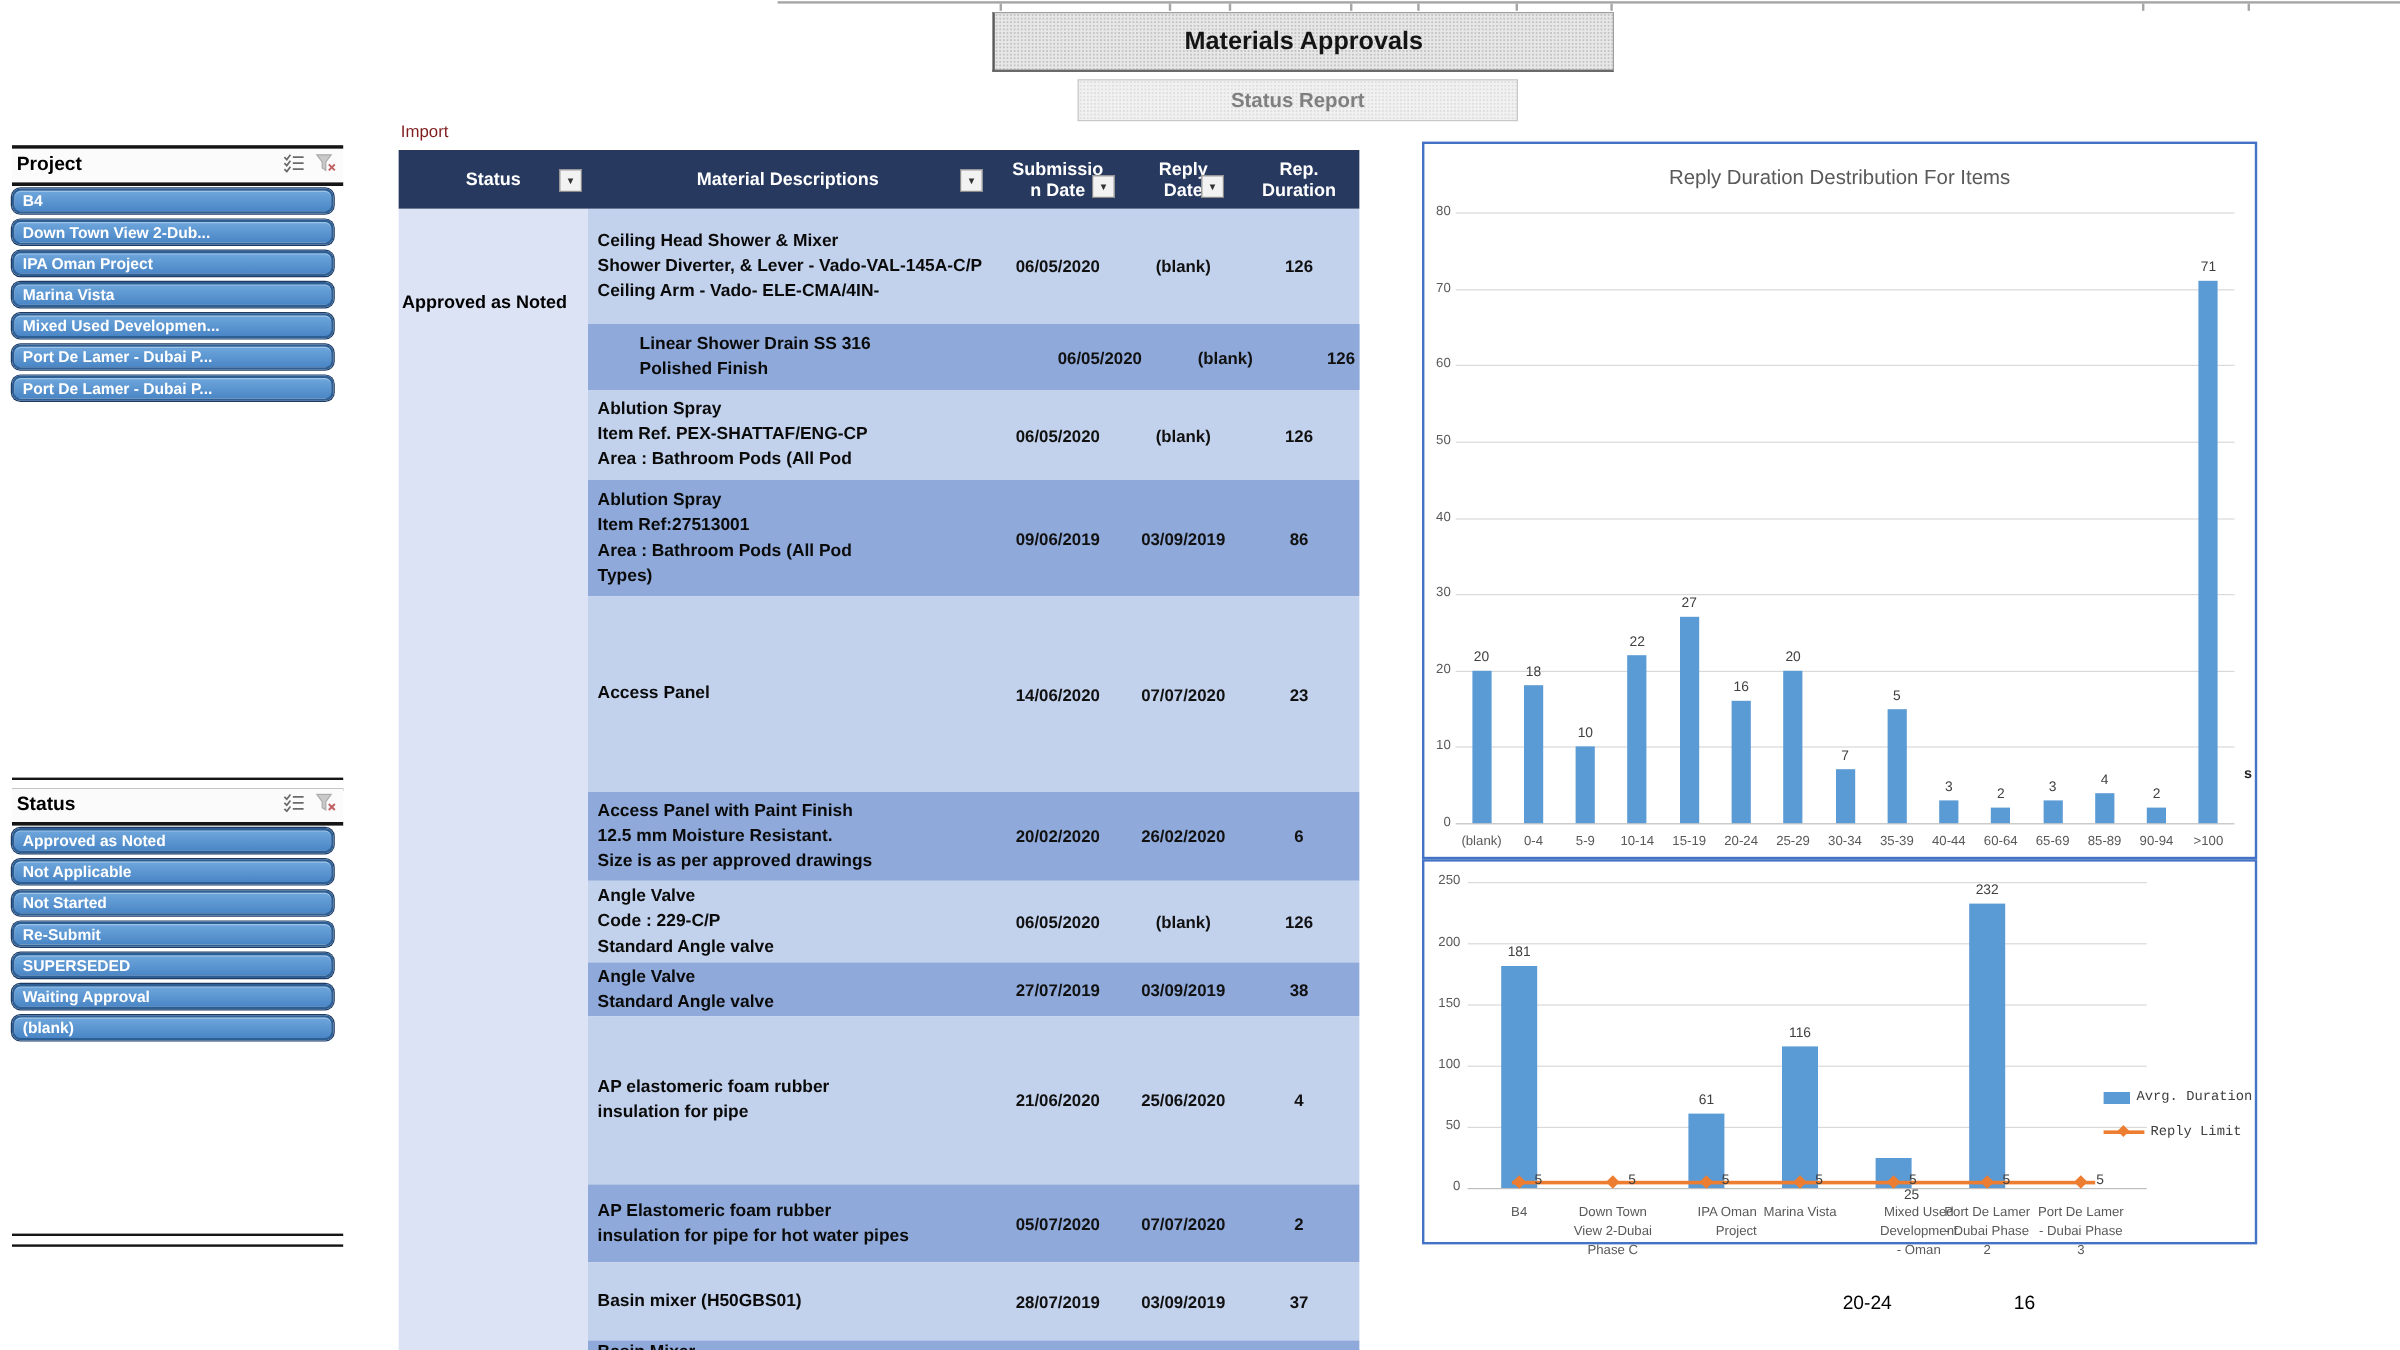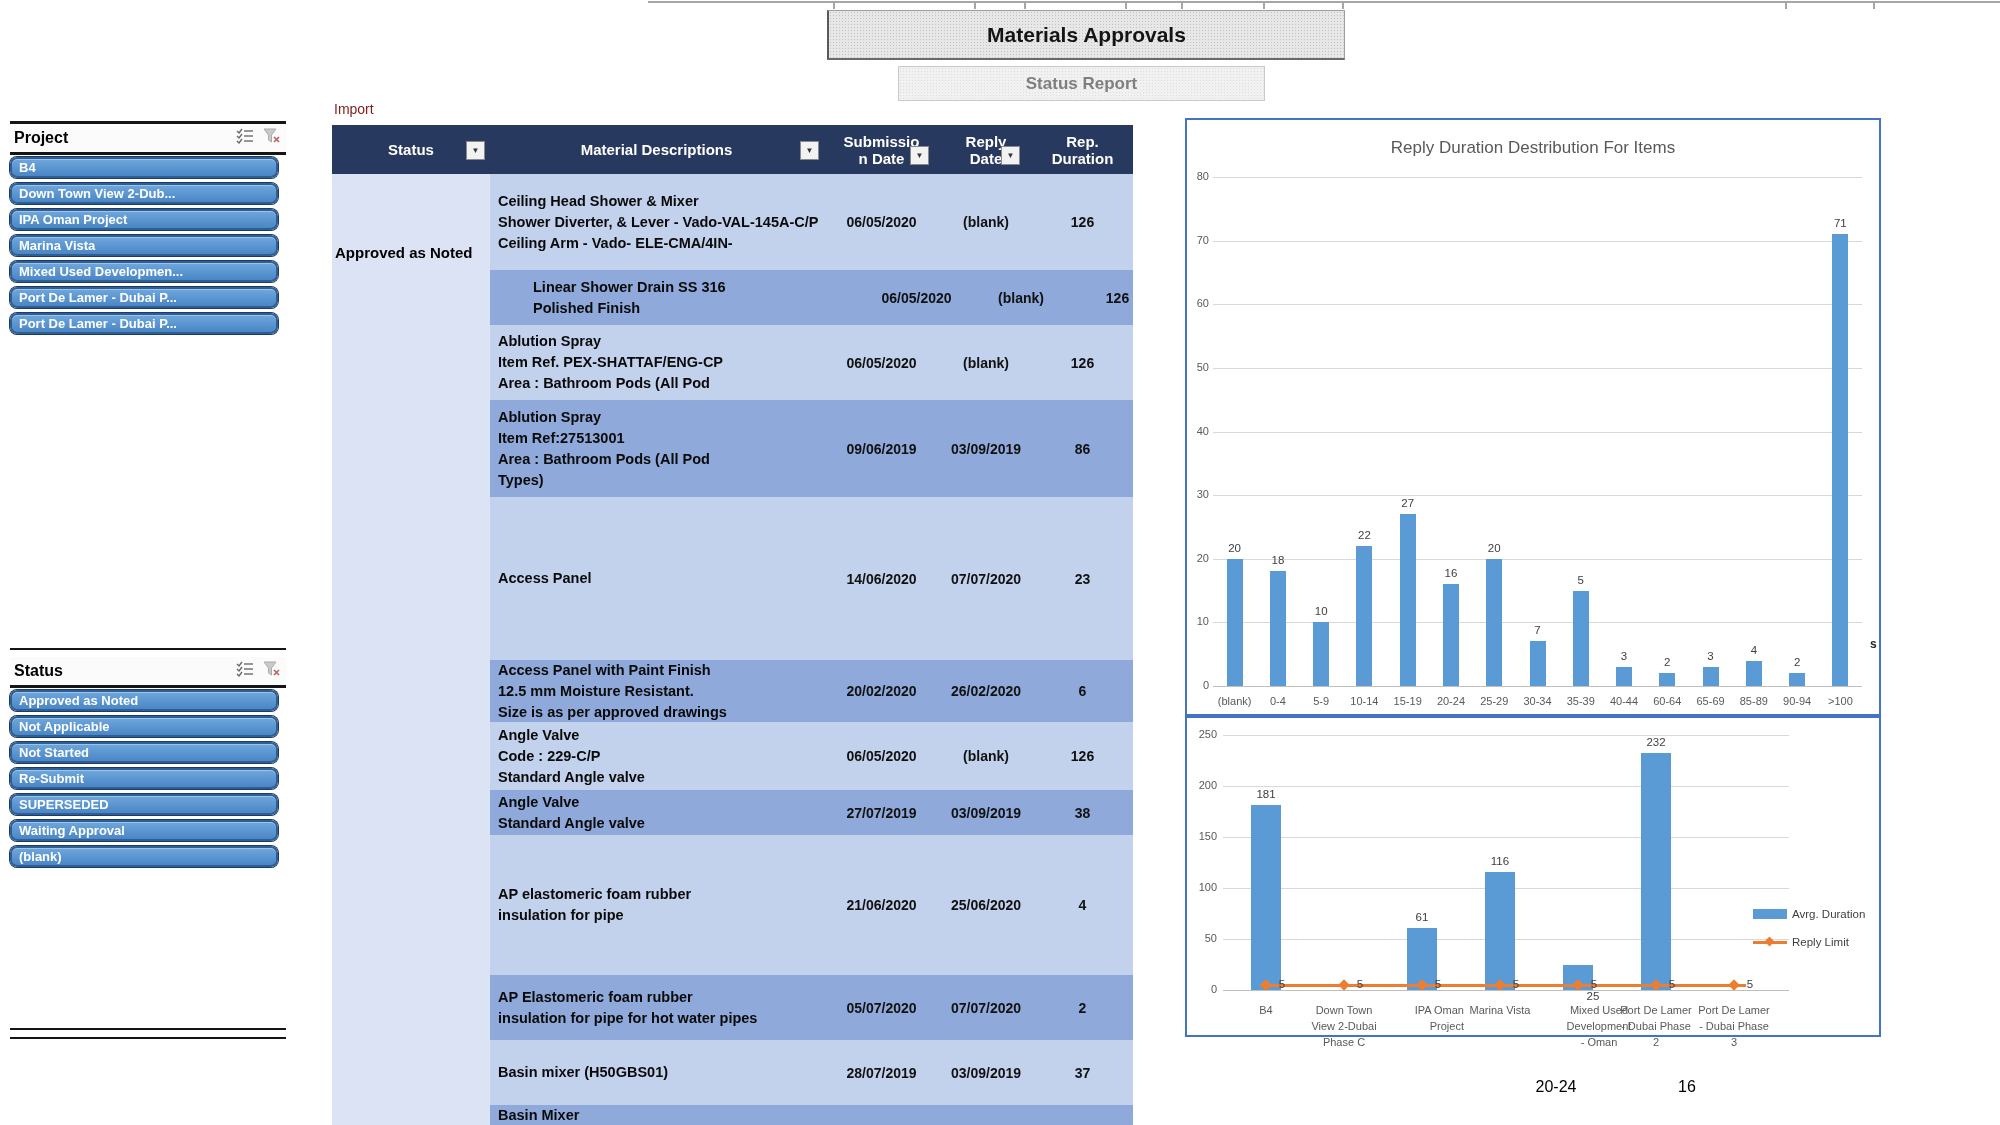--- a/index.html
+++ b/index.html
@@ -69,21 +69,21 @@
   #chart-bottom{left:1185px;top:716px;width:692px;height:317px;}
   .chart-title{position:absolute;left:0;top:18px;width:100%;text-align:center;
     font-size:17px;color:#595959;}
   .gridline{position:absolute;height:1px;}
   .ytick{position:absolute;font-size:11px;color:#595959;}
   .xtick{position:absolute;font-size:11px;color:#595959;text-align:center;white-space:pre-line;line-height:16px;}
   .bar{position:absolute;}
   .dlabel{position:absolute;font-size:11.5px;color:#404040;text-align:center;}
   .limit-line{position:absolute;height:3px;background:#ED7D31;}
   .diamond{position:absolute;width:8px;height:8px;background:#ED7D31;transform:rotate(45deg);}
-  .legend{position:absolute;}
+  .legend{position:absolute;font-family:Liberation Mono, monospace;}
   .legend-row{display:flex;align-items:center;margin-bottom:16px;}
   .legend-swatch-bar{width:34px;height:10px;background:#5B9BD5;margin-right:5px;}
   .legend-swatch-line{width:34px;height:3px;background:#ED7D31;margin-right:5px;position:relative;}
   .legend-swatch-line .diamond{left:13px;top:-3px;}
   .legend-label{font-size:11.5px;color:#404040;white-space:nowrap;}
 
   .cell-text{position:absolute;font-size:16px;color:#000;text-align:center;}
   .fragment{position:absolute;font-size:12px;font-weight:bold;color:#222;}
 </style>
 </head>
@@ -245,21 +245,21 @@
         <div class="tcell sub">09/06/2019</div>
         <div class="tcell rep">03/09/2019</div>
         <div class="tcell dur">86</div>
       </div>
       <div class="trow light" style="height: 163px;">
         <div class="tcell mat">Access Panel</div>
         <div class="tcell sub">14/06/2020</div>
         <div class="tcell rep">07/07/2020</div>
         <div class="tcell dur">23</div>
       </div>
-      <div class="trow dark" style="height: 62px;">
+      <div class="trow dark" style="height: 74px;">
         <div class="tcell mat">Access Panel with Paint Finish
 12.5 mm Moisture Resistant.
 Size is as per approved drawings</div>
         <div class="tcell sub">20/02/2020</div>
         <div class="tcell rep">26/02/2020</div>
         <div class="tcell dur">6</div>
       </div>
       <div class="trow light" style="height: 68px;">
         <div class="tcell mat">Angle Valve
 Code : 229-C/P

